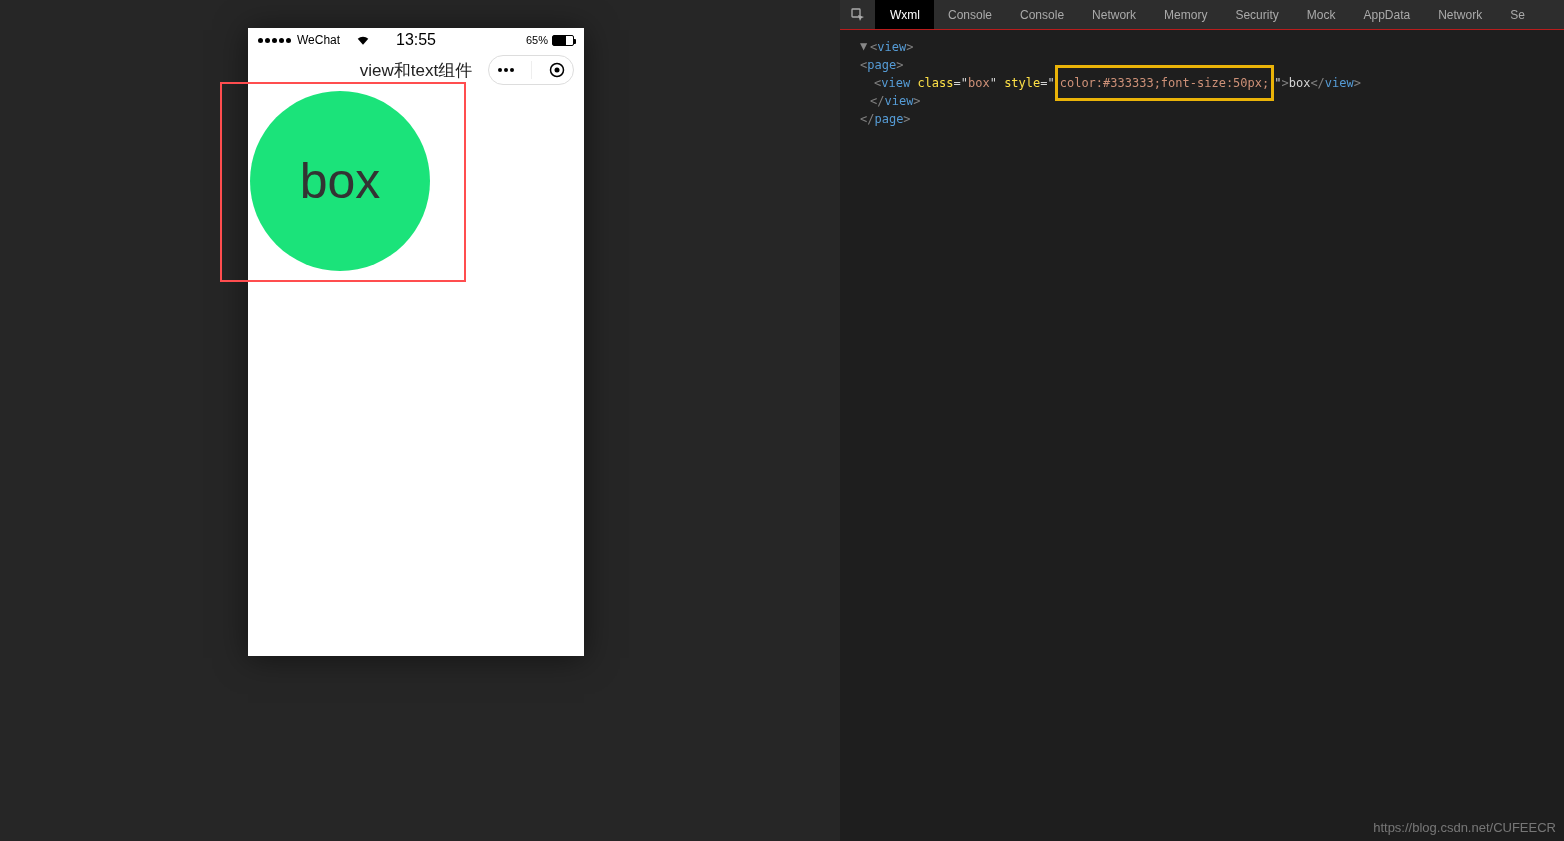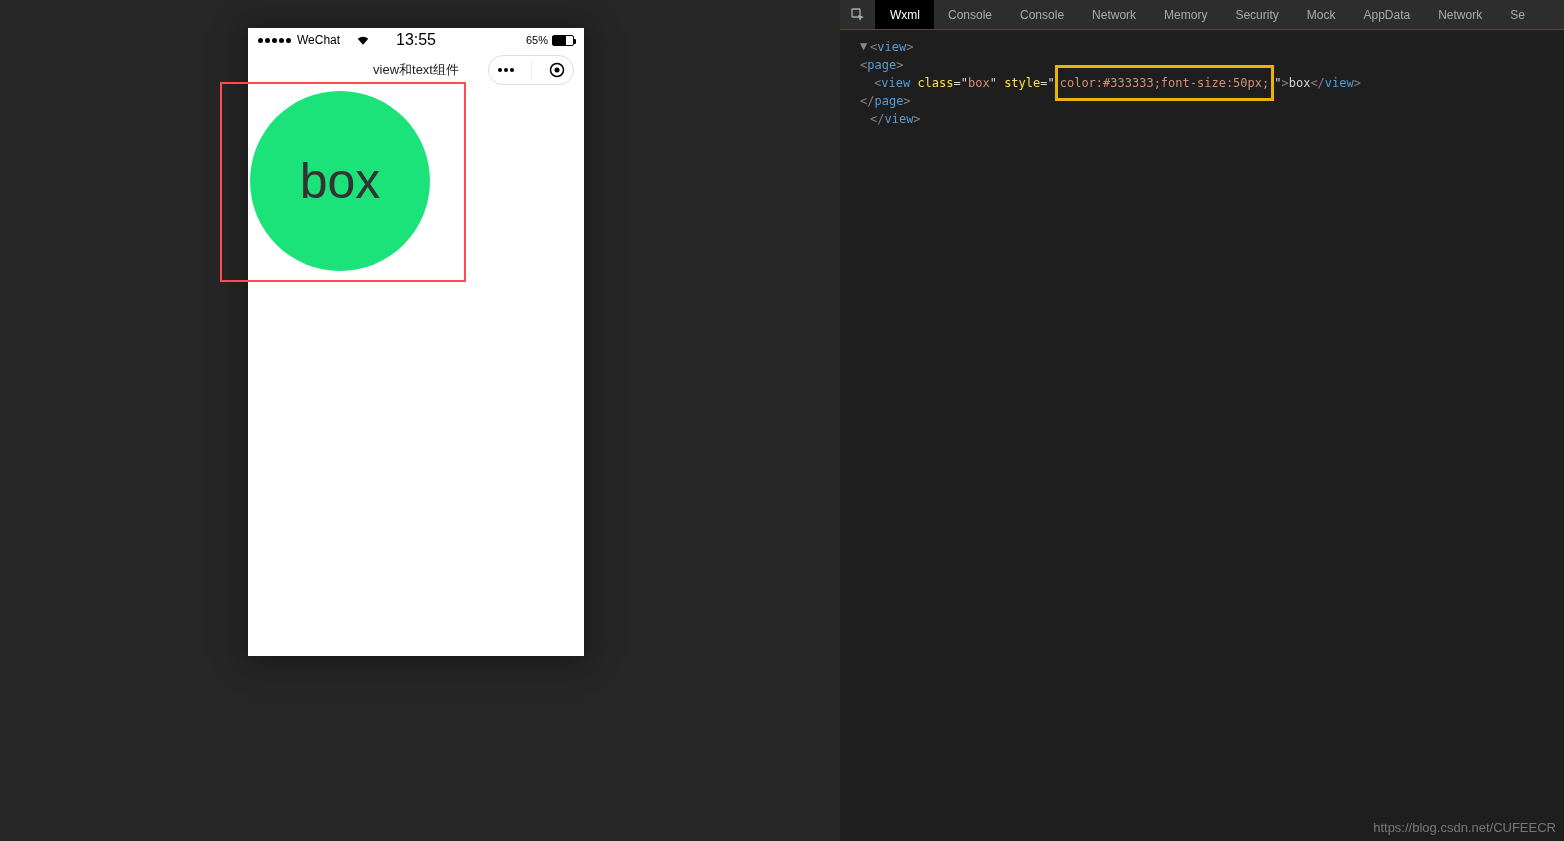--- a/index.html
+++ b/index.html
@@ -55,21 +55,21 @@
     width: 2px; height: 5px; background: #000; border-radius: 0 1px 1px 0;
   }
   .battery-fill { background:#000; height:100%; width:65%; }
 
   .nav-bar {
     height: 36px; display: flex; align-items: center; padding: 0 10px;
     position: relative;
   }
   .nav-title {
     position: absolute; left: 50%; transform: translateX(-50%);
-    font-size: 13px; color: #222;
+    font-size: 17px; color: #222;
   }
   .capsule {
     margin-left: auto;
     width: 86px; height: 30px;
     border: 1px solid #ddd; border-radius: 30px;
     display: flex; align-items: center; justify-content: space-around;
     background: #fff;
   }
   .capsule-divider { width:1px; height:18px; background:#eee; }
   .dots-icon svg, .target-icon svg { display:block; }
@@ -236,19 +236,19 @@
     <div class="dev-tab">Se</div>
   </div>
 
   <div class="wxml-tree">
     <span class="line ind1"><span class="caret">▼</span><span class="tag-bracket">&lt;</span><span class="tag-name">view</span><span class="tag-bracket">&gt;</span></span>
 
     <span class="line ind1"><span class="tag-bracket">&lt;</span><span class="tag-name">page</span><span class="tag-bracket">&gt;</span></span>
 
     <span class="line ind2"><span class="tag-bracket">&lt;</span><span class="tag-name">view</span> <span class="attr-name">class</span><span class="attr-eq">=</span><span class="attr-quote">"</span><span class="attr-value">box</span><span class="attr-quote">"</span> <span class="attr-name">style</span><span class="attr-eq">=</span><span class="attr-quote">"</span><span class="attr-value style-highlight">color:#333333;font-size:50px;</span><span class="attr-quote">"</span><span class="tag-bracket">&gt;</span><span class="text-node">box</span><span class="tag-bracket">&lt;/</span><span class="tag-name">view</span><span class="tag-bracket">&gt;</span></span>
 
+    <span class="line ind1"><span class="caret"></span><span class="tag-bracket">&lt;/</span><span class="tag-name">view</span><span class="tag-bracket">&gt;</span></span>
+
     <span class="line ind1"><span class="tag-bracket">&lt;/</span><span class="tag-name">page</span><span class="tag-bracket">&gt;</span></span>
-
-    <span class="line ind1"><span class="caret"></span><span class="tag-bracket">&lt;/</span><span class="tag-name">view</span><span class="tag-bracket">&gt;</span></span>
   </div>
 </div>
 
 <div class="watermark">https://blog.csdn.net/CUFEECR</div>
 
 </body></html>

